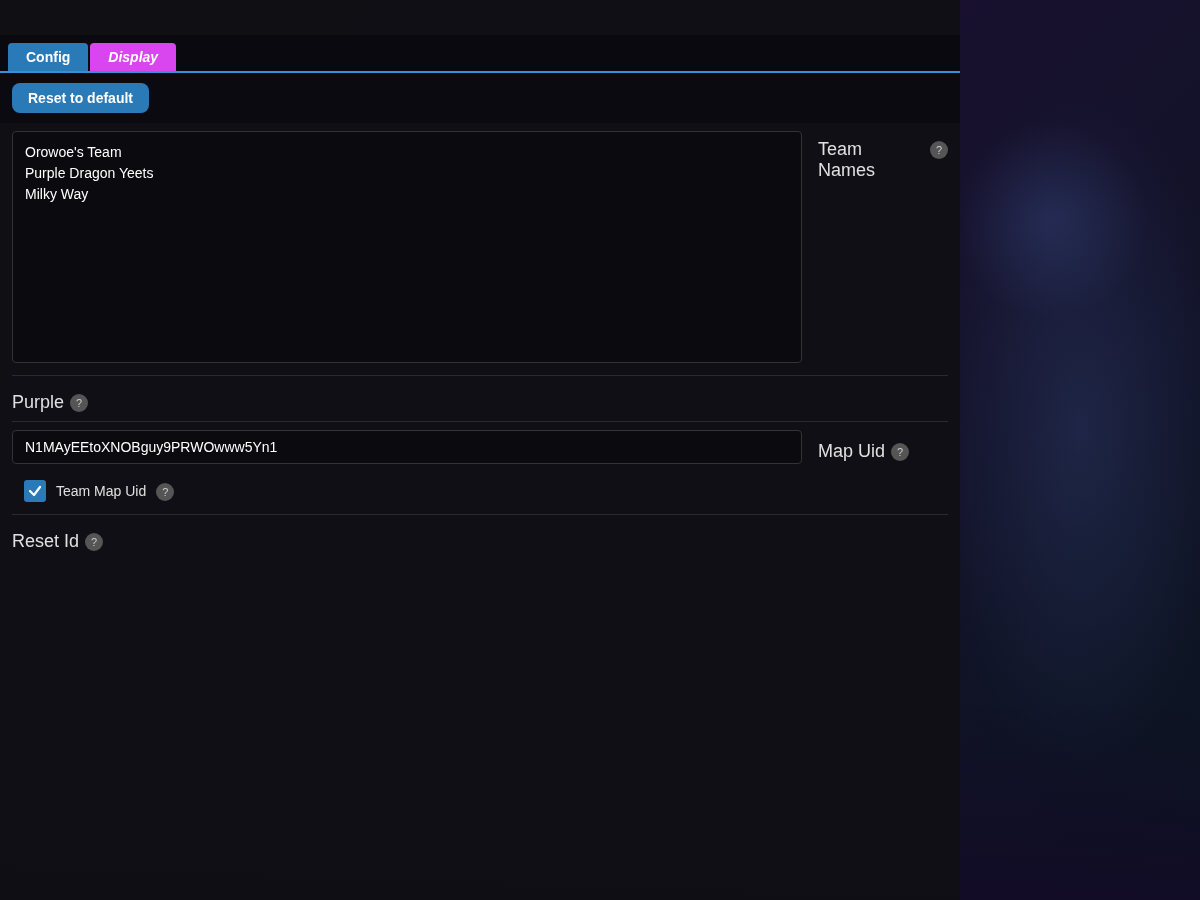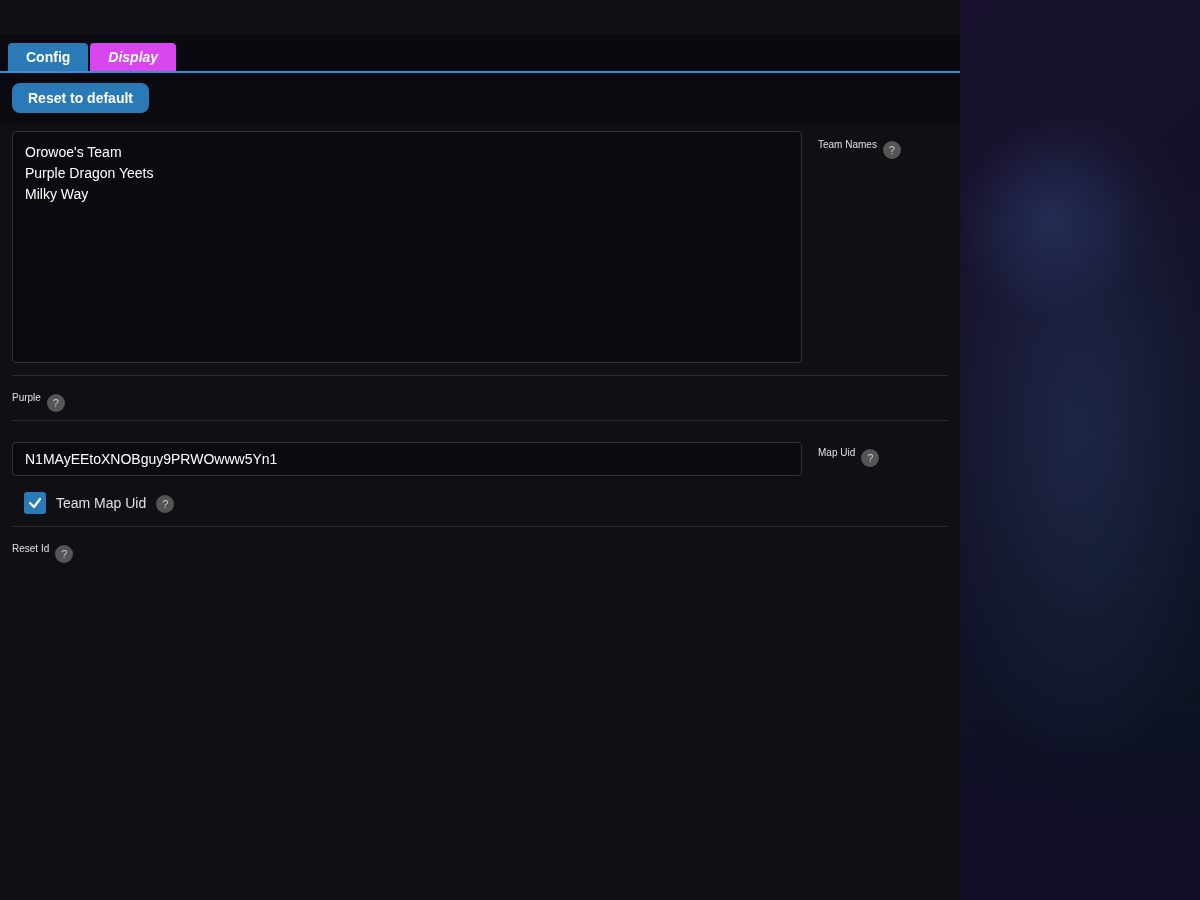--- a/index.html
+++ b/index.html
@@ -139,21 +139,21 @@
       width: 130px;
       display: flex;
       align-items: flex-start;
       gap: 6px;
       padding-top: 8px;
       flex-shrink: 0;
     }
 
     .label-text {
       color: #e0e0e0;
-      font-size: 10px;
+      font-size: 18px;
       font-weight: 500;
     }
 
     .help-icon {
       width: 18px;
       height: 18px;
       border-radius: 50%;
       background: #555;
       color: #ccc;
       font-size: 11px;
@@ -180,21 +180,20 @@
 
     input.field-input {
       width: 100%;
       background: #0a0a0f;
       border: 1px solid #333;
       border-radius: 4px;
       color: #fff;
       font-size: 14px;
       padding: 8px 12px;
       font-family: inherit;
-      margin-top: 13px;
     }
 
     
     .checkbox-row {
       display: flex;
       align-items: center;
       gap: 10px;
       padding: 8px 12px;
       background: rgba(10,10,15,0.0);
     }

